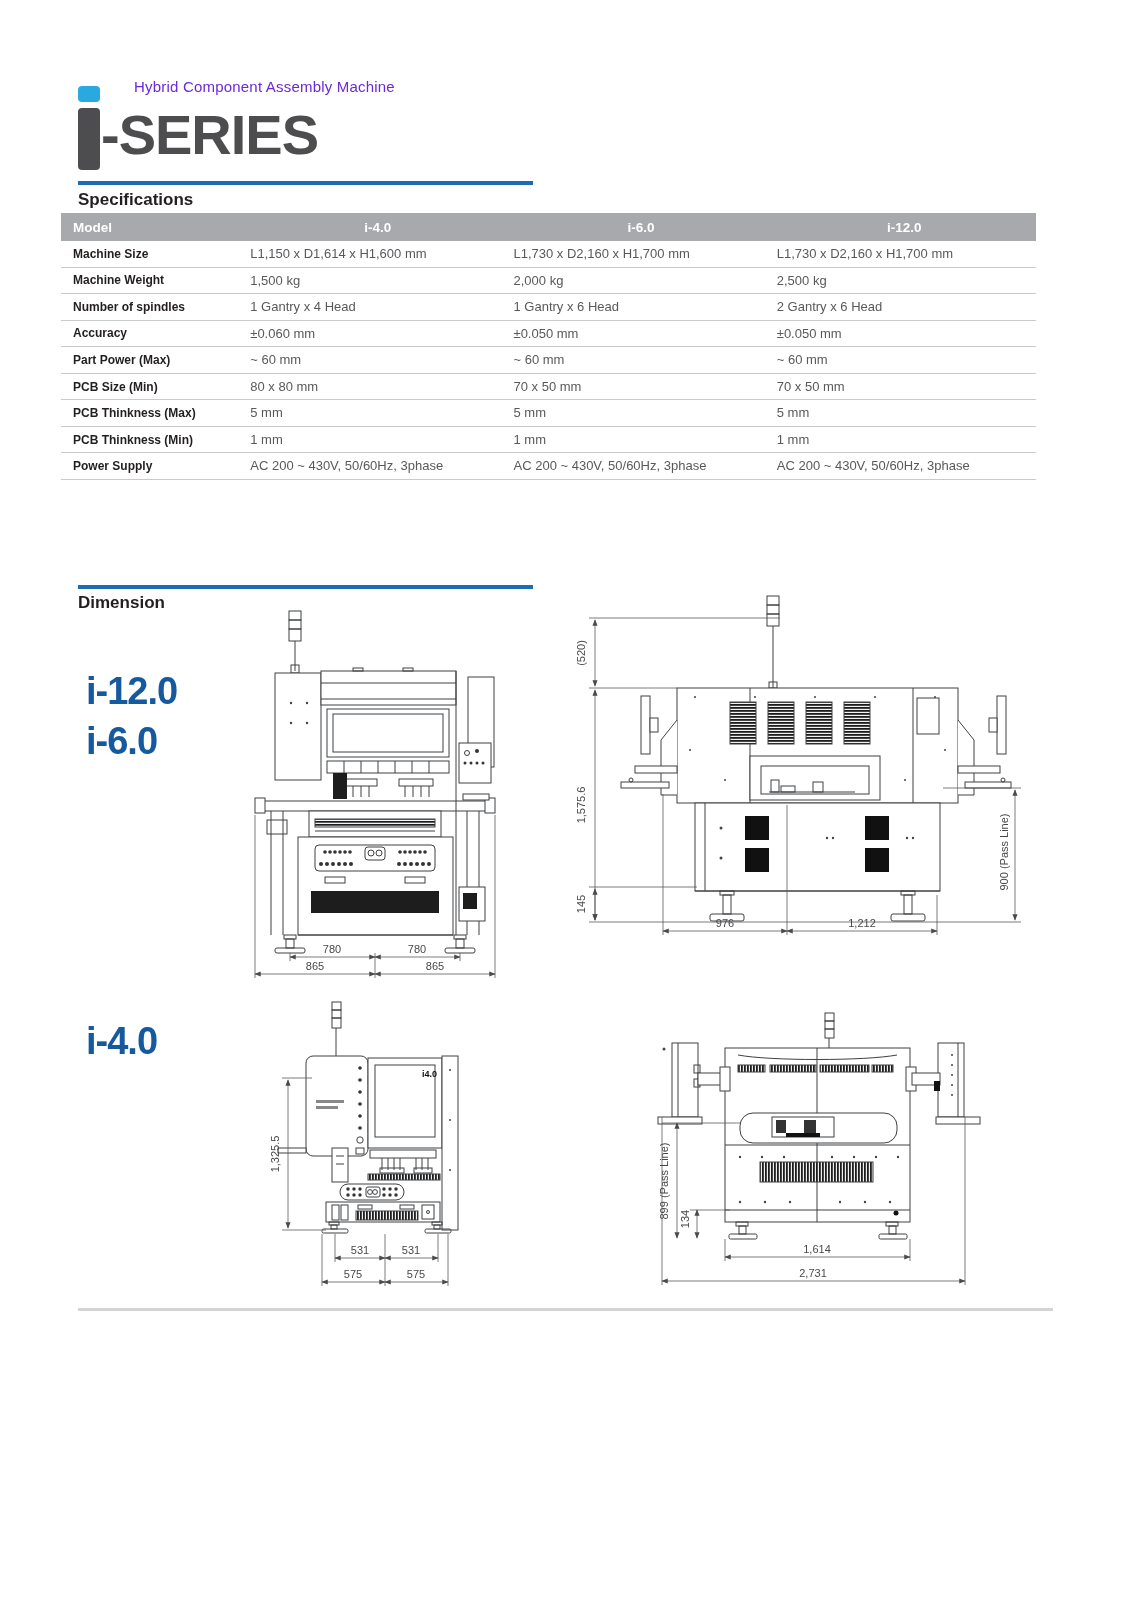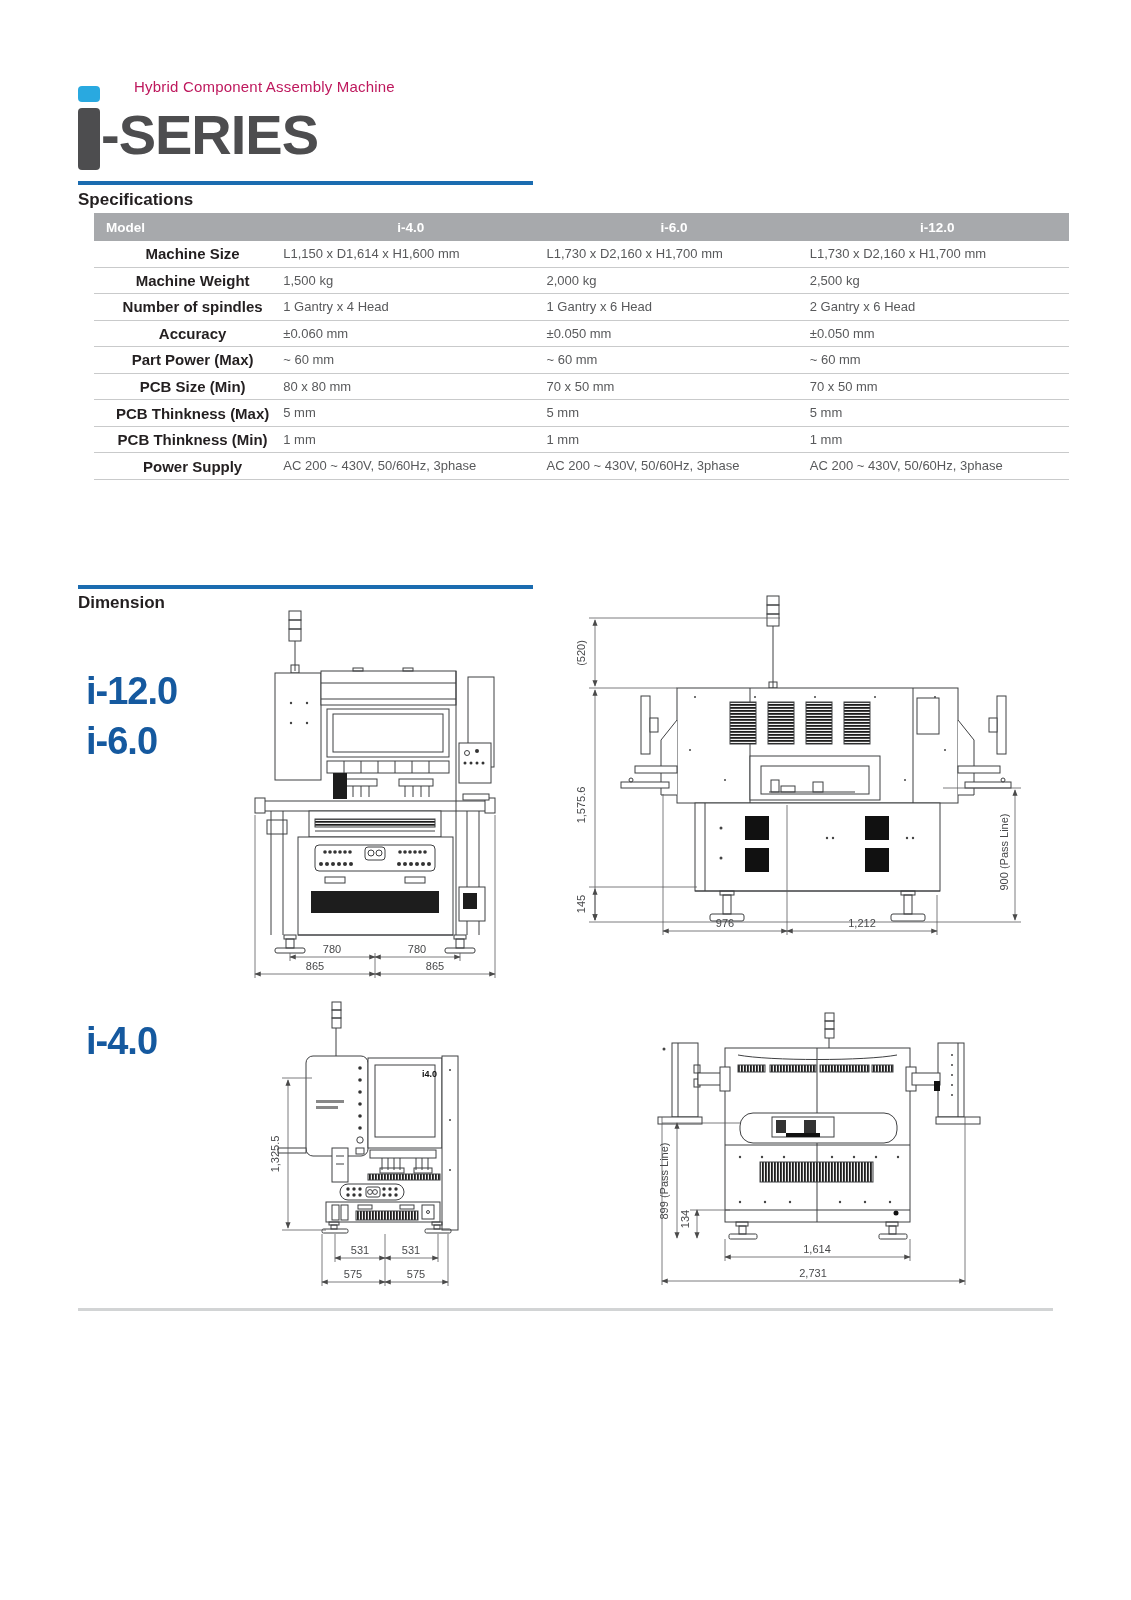--- a/index.html
+++ b/index.html
@@ -1,49 +1,49 @@
 <!DOCTYPE html>
 <html><head>
 <meta charset="utf-8">
 <style>
   html,body{margin:0;padding:0;background:#ffffff;}
   body{width:1131px;height:1600px;position:relative;font-family:"Liberation Sans",sans-serif;overflow:hidden;}
   .abs{position:absolute;}
-  .subtitle{font-size:15px;color:#be185d;letter-spacing:.2px;}
+  .subtitle{font-size:15px;color:#6d28d9;letter-spacing:.2px;}
   .logo-dot{background:#29a9e0;border-radius:4px;width:22px;height:16px;}
   .logo-stem{background:#4d4d4f;border-radius:4px;width:22px;height:62px;}
   .logo-text{font-size:56px;font-weight:800;color:#4d4d4f;letter-spacing:-1px;line-height:70px;}
   .rule-blue{background:#1b6cb0;height:4px;}
   .rule-gray{background:#d2d4d5;height:3px;}
   .section-title{font-size:17px;font-weight:bold;color:#231f20;}
   table.spec{border-collapse:collapse;table-layout:fixed;width:975px;font-size:13px;}
   table.spec col.c0{width:19%;} table.spec col.cv{width:27%;}
   .spec thead th{background:#a7a9ac;color:#ffffff;font-size:13.5px;font-weight:bold;height:26px;text-align:center;}
   .spec thead th.first{text-align:left;padding-left:12px;}
-  .spec tbody th{text-align:center;padding:4px 0 4px 12px;color:#231f20;font-size:15px;font-weight:bold;border-bottom:1px solid #c9cacb;vertical-align:middle;}
+  .spec tbody th{text-align:left;padding:4px 0 4px 12px;color:#231f20;font-size:12px;font-weight:bold;border-bottom:1px solid #c9cacb;vertical-align:middle;}
   .spec tbody td{text-align:left;padding:4px 4px;color:#58595b;border-bottom:1px solid #c9cacb;white-space:pre-line;vertical-align:middle;line-height:1.35;}
   .model-label div{font-size:38px;font-weight:800;color:#15599f;line-height:50px;letter-spacing:-1px;}
   svg{position:absolute;overflow:visible;}
   svg text{font-family:"Liberation Sans",sans-serif;}
   .dt{font-size:11px;fill:#48494b;}
   .mk{stroke:#3f4042;fill:none;stroke-width:1;}
   .dl{stroke:#5a5b5d;stroke-width:0.8;fill:none;}
 </style>
 </head>
 <body>
 
 <div class="abs subtitle" style="left:134px;top:78px;">Hybrid Component Assembly Machine</div>
 <div class="abs logo-dot" style="left:78px;top:86px;"></div>
 <div class="abs logo-stem" style="left:78px;top:108px;"></div>
 <div class="abs logo-text" style="left:101px;top:100px;">-SERIES</div>
 
 <div class="abs rule-blue" style="left:78px;top:181px;width:455px;"></div>
 <div class="abs section-title" style="left:78px;top:190px;">Specifications</div>
 
-<div class="abs" style="left:94px;top:213px;">
+<div class="abs" style="left:61px;top:213px;">
 <table class="spec">
   <colgroup>
         <col class="c0">
         <col class="cv">
         <col class="cv">
         <col class="cv">
       </colgroup>
   <thead>
     <tr>
       <th class="first">Model</th>

